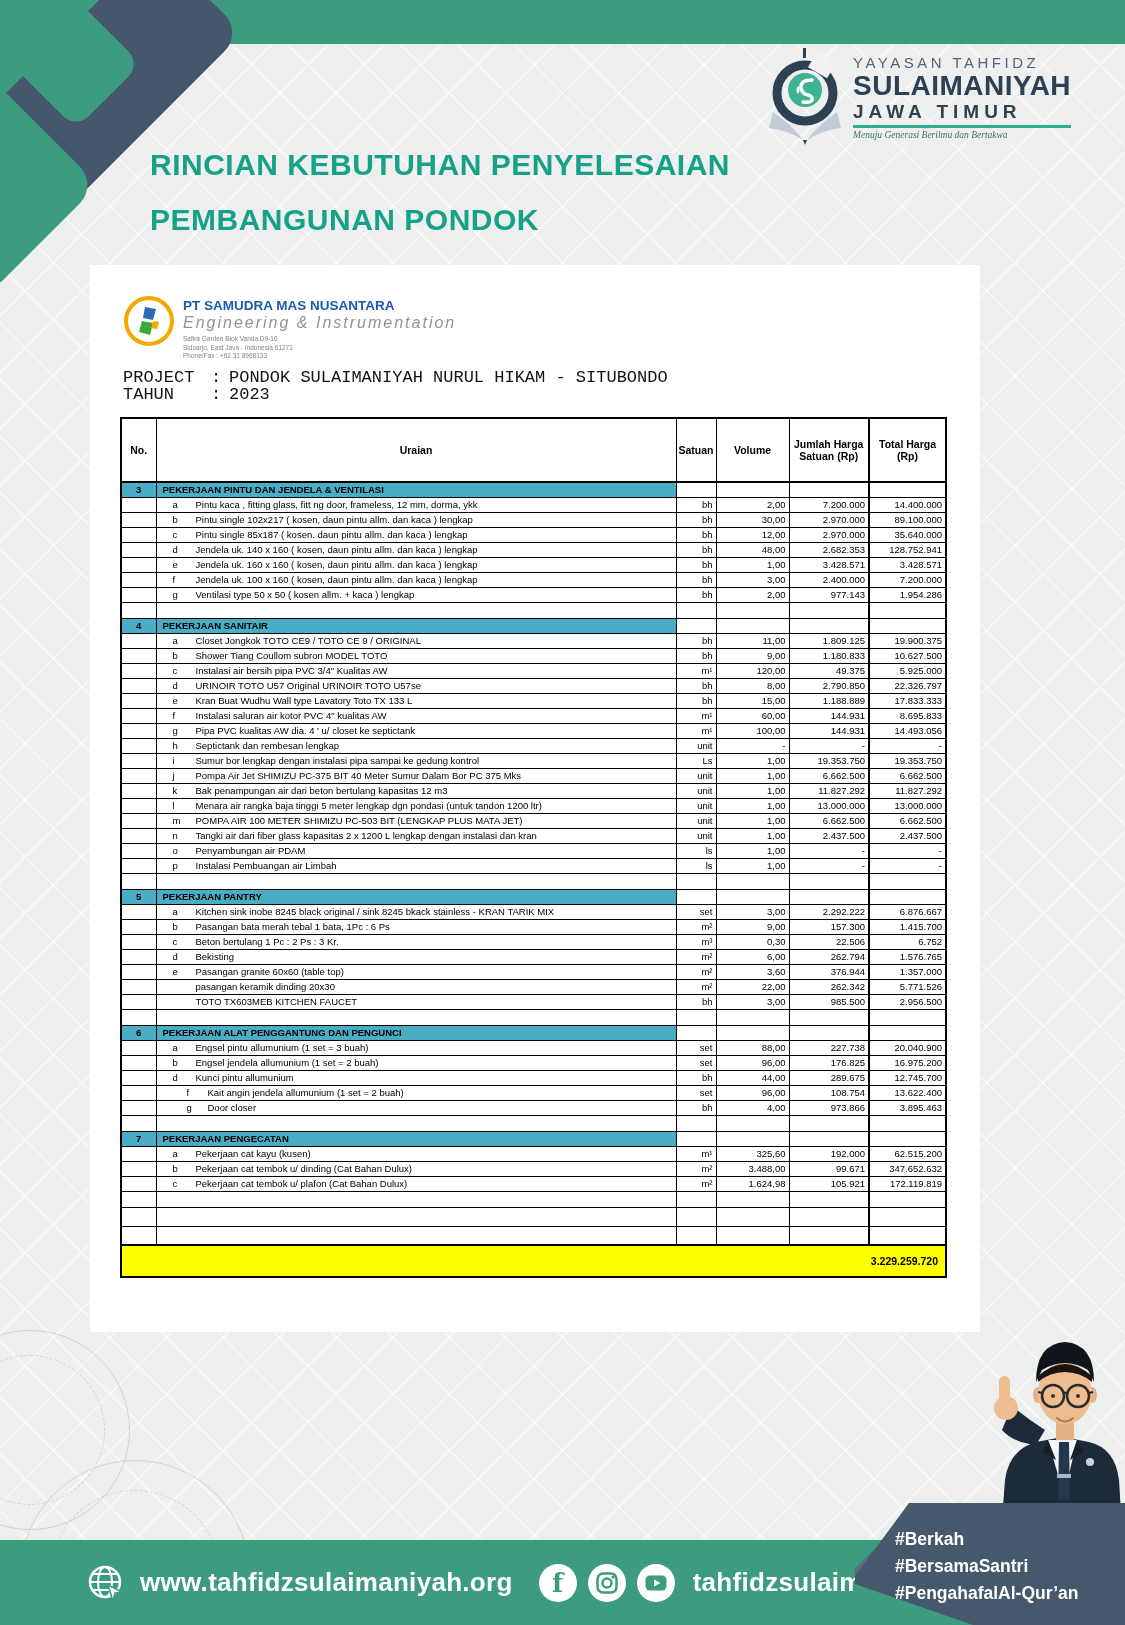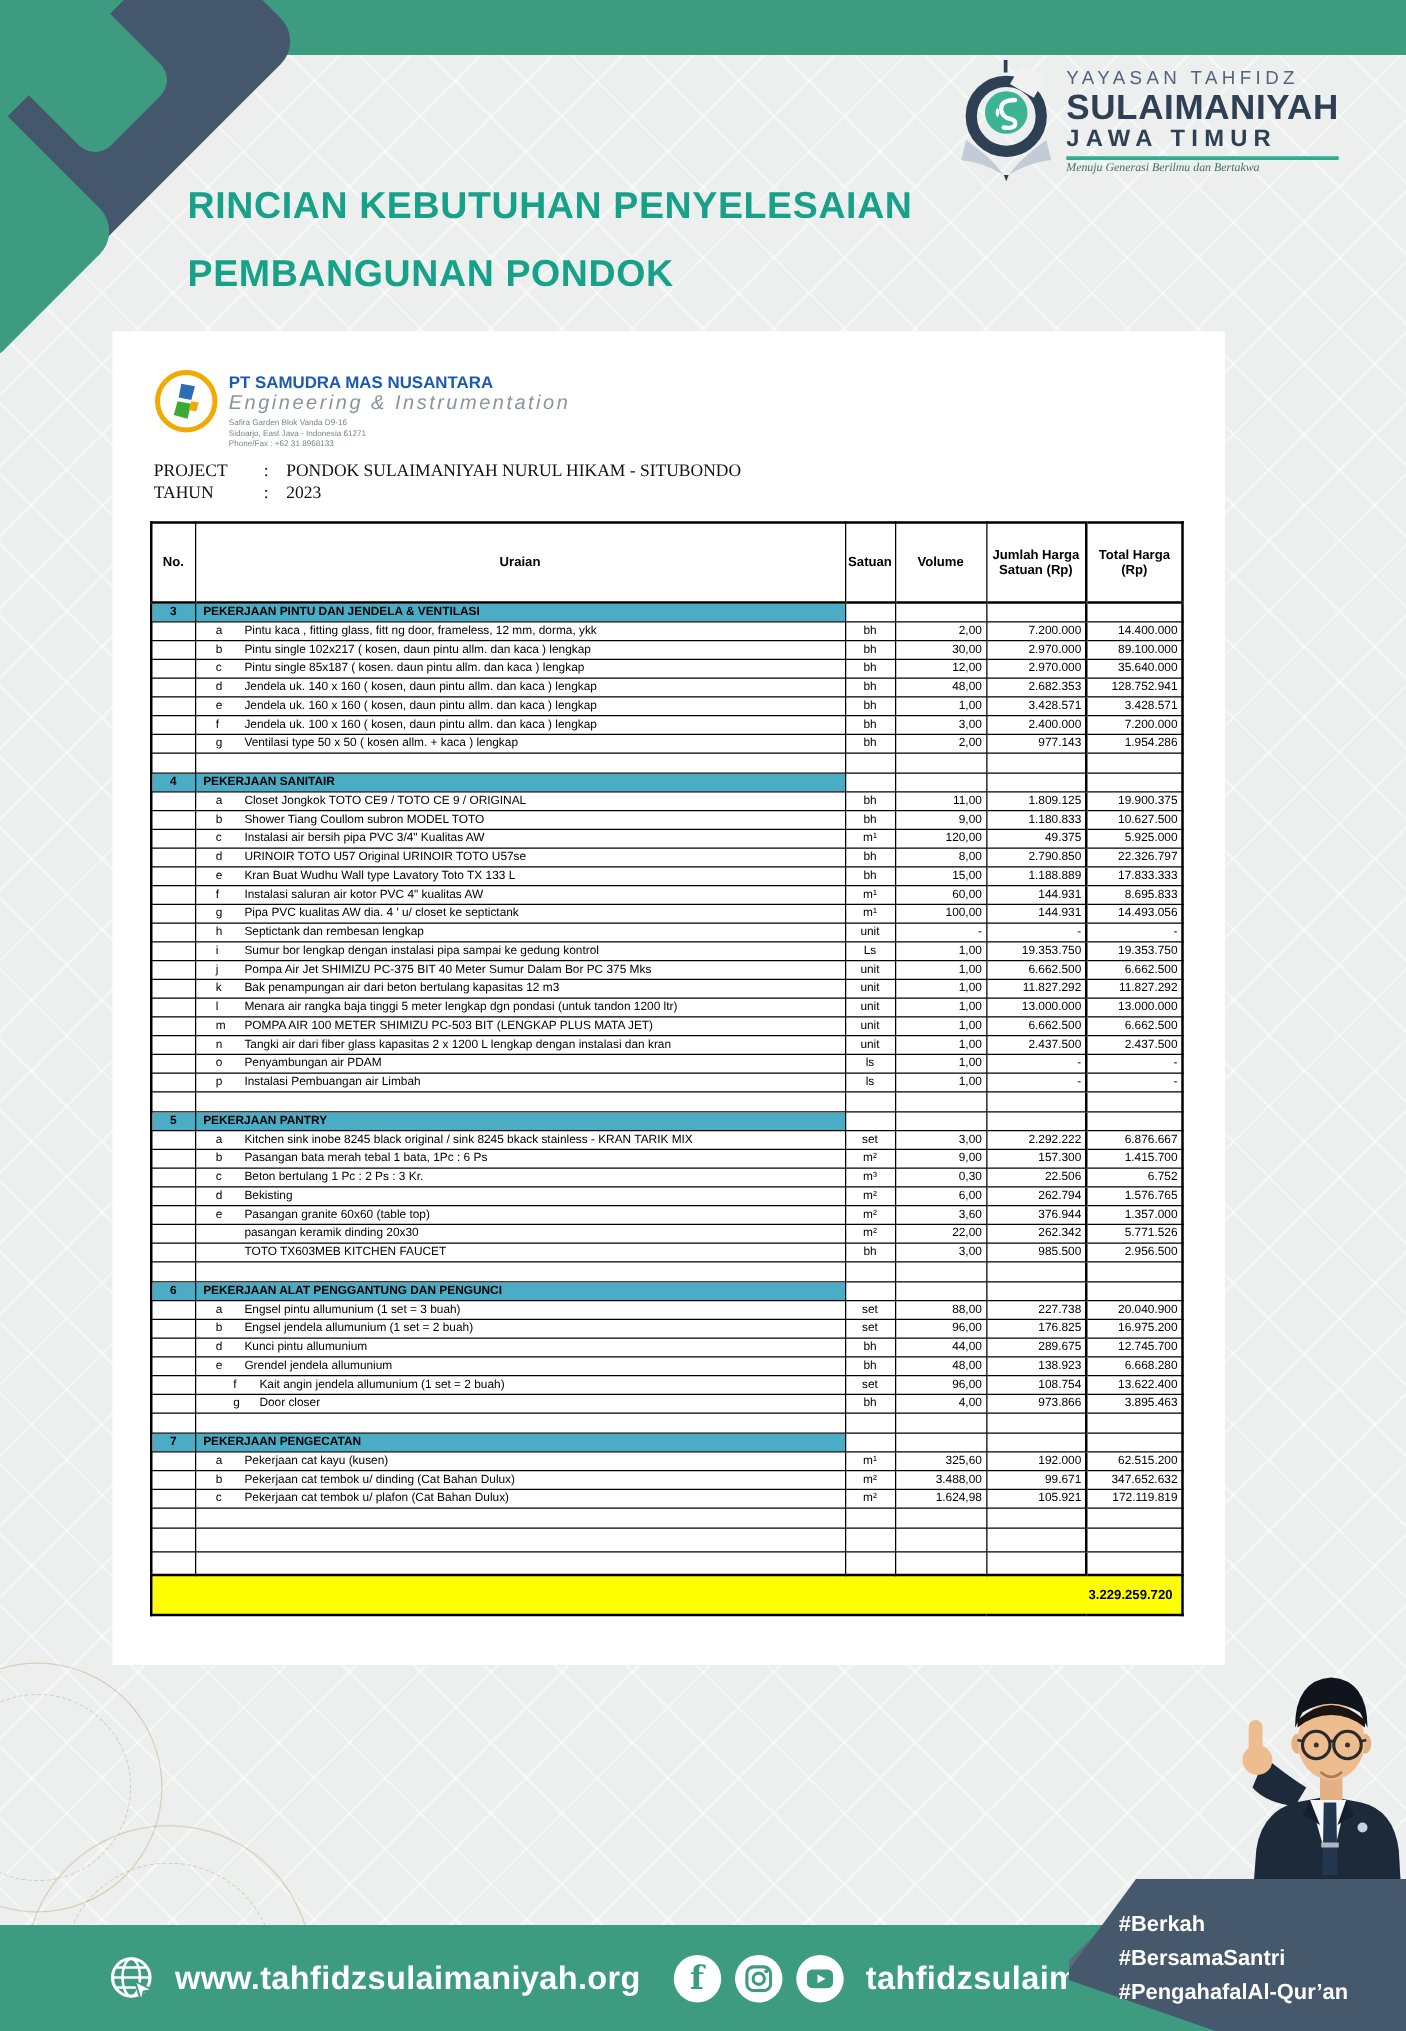--- a/index.html
+++ b/index.html
@@ -38,36 +38,36 @@
 
   
   .doc { position:absolute; left:90px; top:265px; width:890px; height:1067px; background:#ffffff; z-index:2; }
   .letterhead { position:absolute; left:33px; top:30px; display:flex; }
   .lh-mark { width:52px; height:52px; flex:none; }
   .lh-text { margin-left:8px; padding-top:3px; }
   .lh-company { font-size:13.5px; font-weight:800; color:#1c5ab0; }
   .lh-sub { font-size:16px; letter-spacing:2px; color:#8a949e; margin:1px 0 3px;font-style:italic; }
   .lh-addr { font-size:6.5px; color:#7d8288; line-height:8.5px; }
 
-  .proj-block { position:absolute; left:33px; top:104px; font-family:Liberation Serif, serif; font-size:14px; color:#121212; }
+  .proj-block { position:absolute; left:33px; top:104px; font-family:Liberation Mono, monospace; font-size:17px; color:#121212; }
   .proj-row { display:flex; line-height:17px; }
   .proj-label { width:88px; }
   .proj-colon { width:18px; }
 
   
   .boq-wrap { position:absolute; left:30px; top:152px; }
   table.boq { border-collapse:collapse; table-layout:fixed; width:825px; border:2px solid #000; }
   .boq th, .boq td { border:1px solid #000; padding:0 3px; overflow:hidden; }
   .boq th { height:64px; font-size:10.5px; font-weight:bold; text-align:center; vertical-align:middle;
             border-bottom:2px solid #000; white-space:normal; }
   .boq th.th-sat { word-break:break-all; padding:12px 1px; }
   .boq td { height:15px; font-size:9.5px; white-space:nowrap; }
   .boq th:nth-child(6), .boq td:nth-child(6) { border-left:2px solid #000; }
   .c-no { text-align:center; }
-  .c-sat { text-align:center;margin-top:12px; }
+  .c-sat { text-align:right;margin-top:12px; }
   .c-vol, .c-jml, .c-tot { text-align:right; }
   .sec-cell { background:#4bacc6; font-weight:bold; }
   td.sec-title { padding-left:6px; font-size:9.5px; }
   .row-letter { display:inline-block; width:36px; padding-left:13px; }
   .row-letter.indent { width:48px; padding-left:27px; }
   .blank-row td { height:16px; }
   .blank-row.tall td { height:19px; }
   .total-row td { background:#ffff00; font-weight:bold; font-size:10.5px; text-align:right;
                   height:32px; border:2px solid #000; padding-right:7px; }
 
@@ -501,28 +501,20 @@
             <td class="c-jml">176.825</td>
             <td class="c-tot">16.975.200</td>
           </tr>
           <tr>
             <td class="c-no"></td>
             <td class="c-ur"><span class="row-letter">d</span><span>Kunci pintu allumunium</span></td>
             <td class="c-sat">bh</td>
             <td class="c-vol">44,00</td>
             <td class="c-jml">289.675</td>
             <td class="c-tot">12.745.700</td>
-          </tr>
-          <tr>
-            <td class="c-no"></td>
-            <td class="c-ur"><span class="row-letter">e</span><span>Grendel jendela allumunium</span></td>
-            <td class="c-sat">bh</td>
-            <td class="c-vol">48,00</td>
-            <td class="c-jml">138.923</td>
-            <td class="c-tot">6.668.280</td>
           </tr>
           <tr>
             <td class="c-no"></td>
             <td class="c-ur"><span class="row-letter indent">f</span><span>Kait angin jendela allumunium (1 set = 2 buah)</span></td>
             <td class="c-sat">set</td>
             <td class="c-vol">96,00</td>
             <td class="c-jml">108.754</td>
             <td class="c-tot">13.622.400</td>
           </tr>
           <tr>

